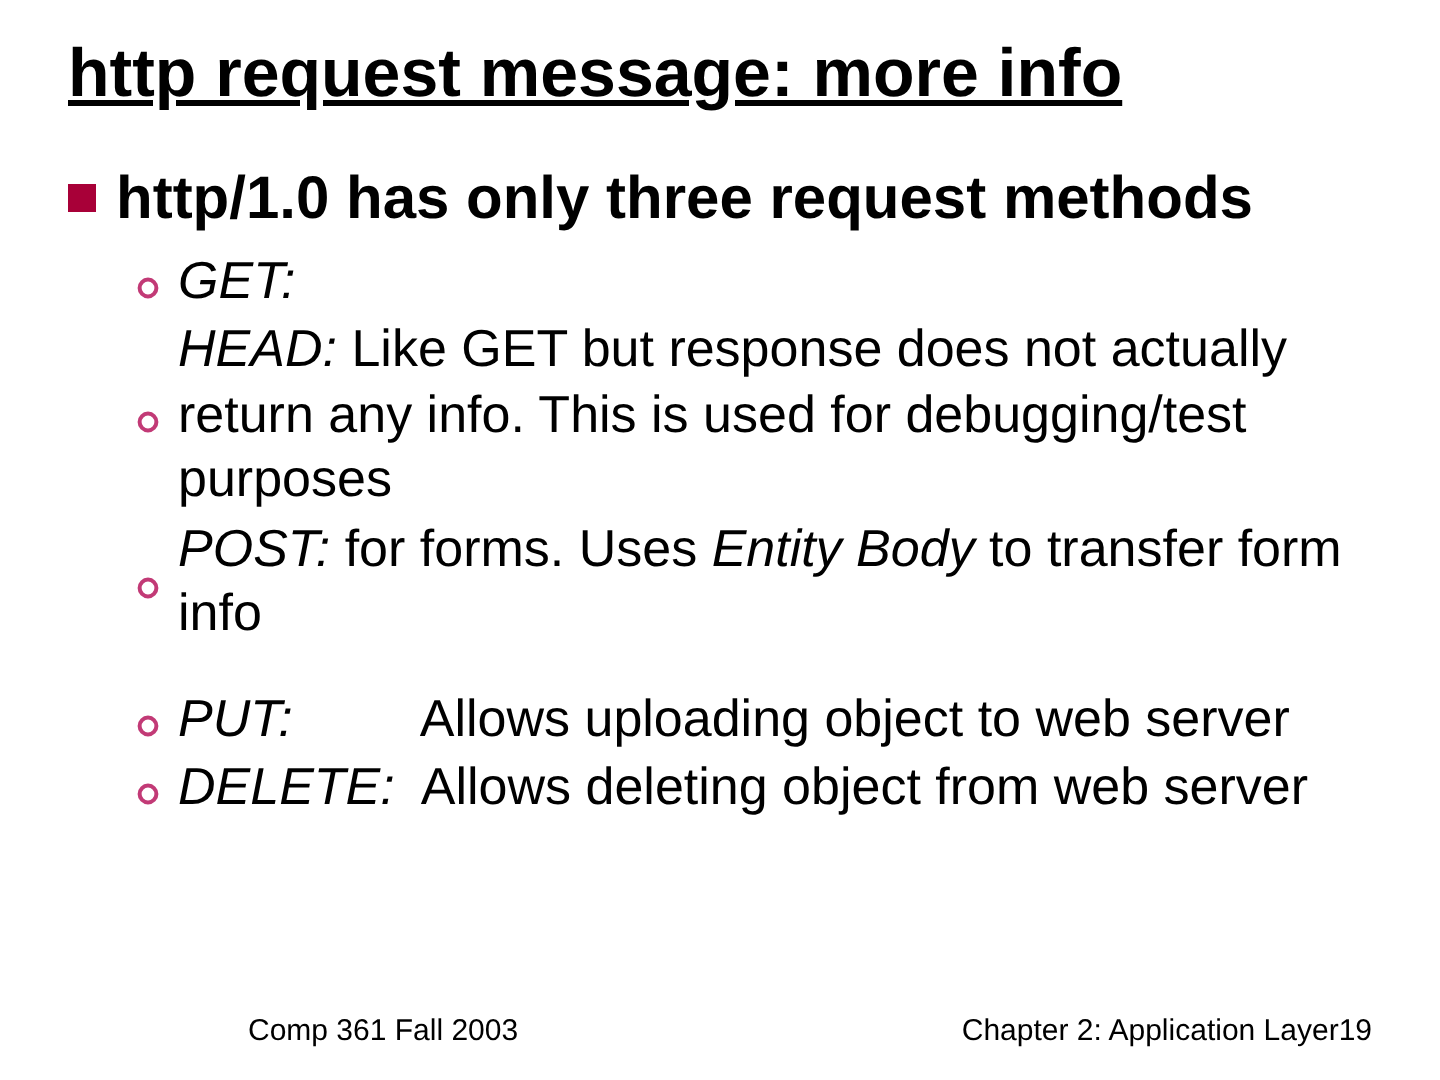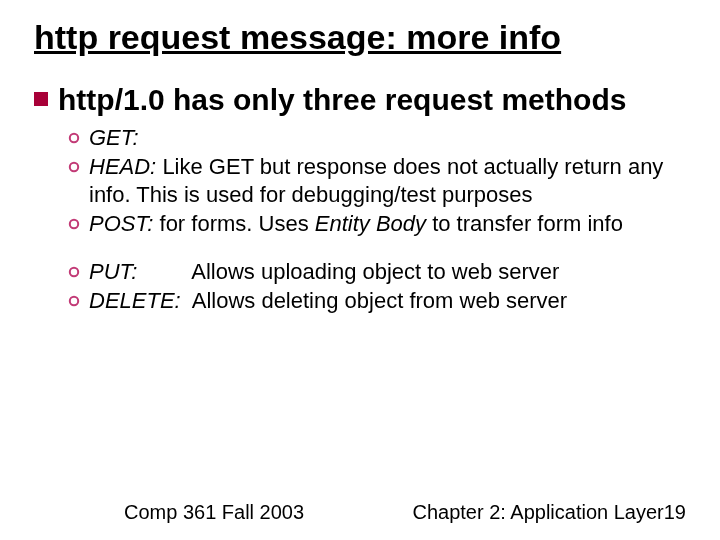--- a/index.html
+++ b/index.html
@@ -41,22 +41,22 @@
     flex: none;
     width: 14px;
     height: 14px;
     margin-top: 9px;
     margin-right: 10px;
     display: inline-block;
   }
   .l1 .bullet-sq svg { display:block; }
   .l2 {
     display: flex;
-    align-items: flex-start;
-    font-size: 22px;
+    align-items: center;
+    font-size: 26px;
     line-height: 1.25;
     margin: 2px 0 2px 34px;
   }
   .l2 .bullet-o {
     flex: none;
     width: 12px;
     height: 12px;
     margin-top: 8px;
     margin-right: 9px;
     display: inline-block;
@@ -67,21 +67,21 @@
   .footer {
     position: absolute;
     bottom: 16px;
     left: 0;
     width: 720px;
     box-sizing: border-box;
     padding: 0 34px;
     display: flex;
     justify-content: space-between;
     align-items: center;
-    font-size: 20px;
+    font-size: 15px;
   }
   .footer .left { padding-left: 90px; }
   .footer .right { display:flex; align-items:center; }
 </style>
 </head>
 <body>
 
 <div class="slide">
 
   <h1 class="title">http request message: more info</h1>

